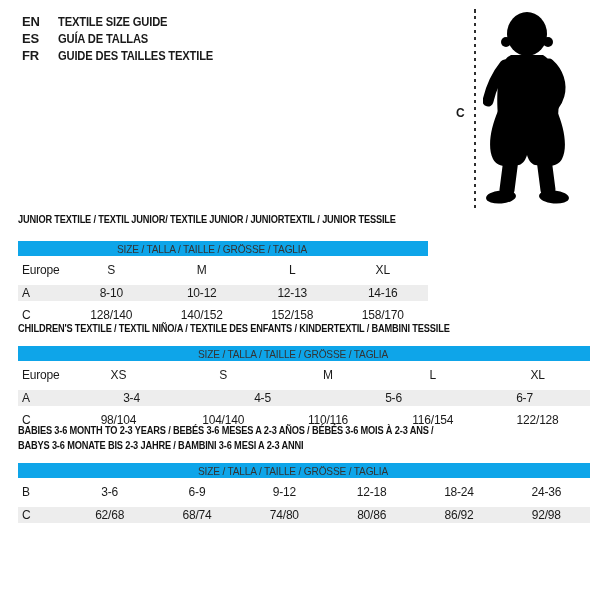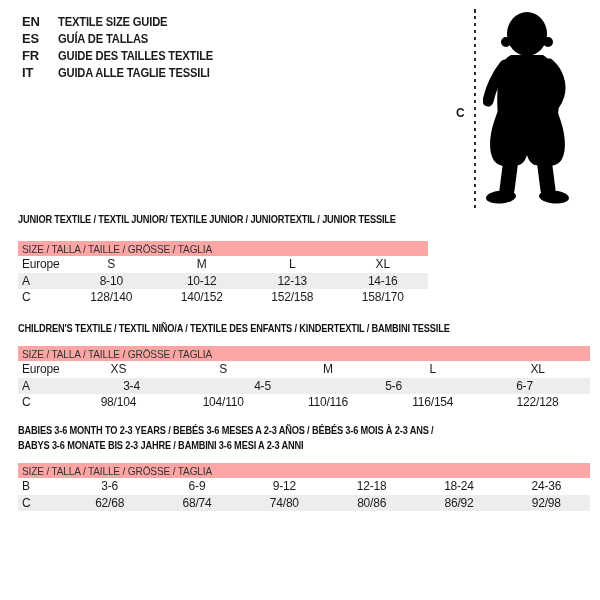--- a/index.html
+++ b/index.html
@@ -20,24 +20,24 @@
   .dash-line { position:absolute; left:474px; top:9px; width:2px; height:199px;
     background:repeating-linear-gradient(to bottom,#2e2e2e 0 3.5px,transparent 3.5px 7px); }
   .height-letter { position:absolute; left:456px; top:106px; font-size:12px; font-weight:bold; }
   .baby-svg { position:absolute; left:483px; top:9px; width:90px; height:196px; }
 
   
   .tbl-title { position:absolute; left:18px; font-size:11px; font-weight:bold;
     letter-spacing:-.2px; line-height:15px; white-space:nowrap;
     transform:scaleX(.84); transform-origin:left top; color:#111; }
   .tbl { position:absolute; left:18px; }
-  .size-bar { height:15px; background:#fca5a5; display:flex; align-items:center; padding-left:4px; }
+  .size-bar { height:15px; background:#0ea5e9; display:flex; align-items:center; padding-left:4px;justify-content:center; }
   .size-bar span { font-size:11.5px; color:#333; letter-spacing:-.2px;
     transform:scaleX(.88); transform-origin:left center; white-space:nowrap; }
-  .trow { display:flex; height:16.5px; align-items:center; font-size:12px; letter-spacing:-.2px; }
+  .trow { display:flex; height:16.5px; align-items:center; font-size:12px; letter-spacing:-.2px;margin-top:6px; }
   .trow.alt { background:#ededed; }
   .tlbl { width:48px; padding-left:4px; }
   .tcell { flex:1; text-align:center; }
 
   
   .footnotes { position:absolute; left:18px; top:534px; }
   .footnote { height:17.3px; font-size:11.5px; font-weight:bold; letter-spacing:-.2px;
     transform:scaleX(.84); transform-origin:left center; white-space:nowrap;
     display:flex; align-items:center; color:#111; }
 </style>
@@ -51,24 +51,20 @@
       <span class="lang-code">EN</span>
       <span class="lang-label">TEXTILE SIZE GUIDE</span>
     </div>
     <div class="lang-row">
       <span class="lang-code">ES</span>
       <span class="lang-label">GUÍA DE TALLAS</span>
     </div>
     <div class="lang-row">
       <span class="lang-code">FR</span>
       <span class="lang-label">GUIDE DES TAILLES TEXTILE</span>
-    </div>
-    <div class="lang-row">
-      <span class="lang-code">IT</span>
-      <span class="lang-label">GUIDA ALLE TAGLIE TESSILI</span>
     </div>
   </div>
 
   <div class="dash-line"></div>
   <div class="height-letter">C</div>
   <svg class="baby-svg" viewBox="0 0 90 196" aria-hidden="true">
     <g fill="#000">
       <ellipse cx="44" cy="25" rx="20" ry="22"></ellipse>
       <circle cx="23" cy="33" r="5"></circle>
       <circle cx="65" cy="33" r="5"></circle>
@@ -129,21 +125,21 @@
     <div class="trow alt">
       <span class="tlbl">A</span>
       <span class="tcell">3-4</span>
       <span class="tcell">4-5</span>
       <span class="tcell">5-6</span>
       <span class="tcell">6-7</span>
     </div>
     <div class="trow">
       <span class="tlbl">C</span>
       <span class="tcell">98/104</span>
-      <span class="tcell">104/110</span>
+      <span class="tcell">104/140</span>
       <span class="tcell">110/116</span>
       <span class="tcell">116/154</span>
       <span class="tcell">122/128</span>
     </div>
   </div>
 
   <div class="tbl-title" style="top:423px">
     <div>BABIES 3-6 MONTH TO 2-3 YEARS / BEBÉS 3-6 MESES A 2-3 AÑOS / BÉBÉS 3-6 MOIS À 2-3 ANS /</div>
     <div>BABYS 3-6 MONATE BIS 2-3 JAHRE / BAMBINI 3-6 MESI A 2-3 ANNI</div>
   </div>

